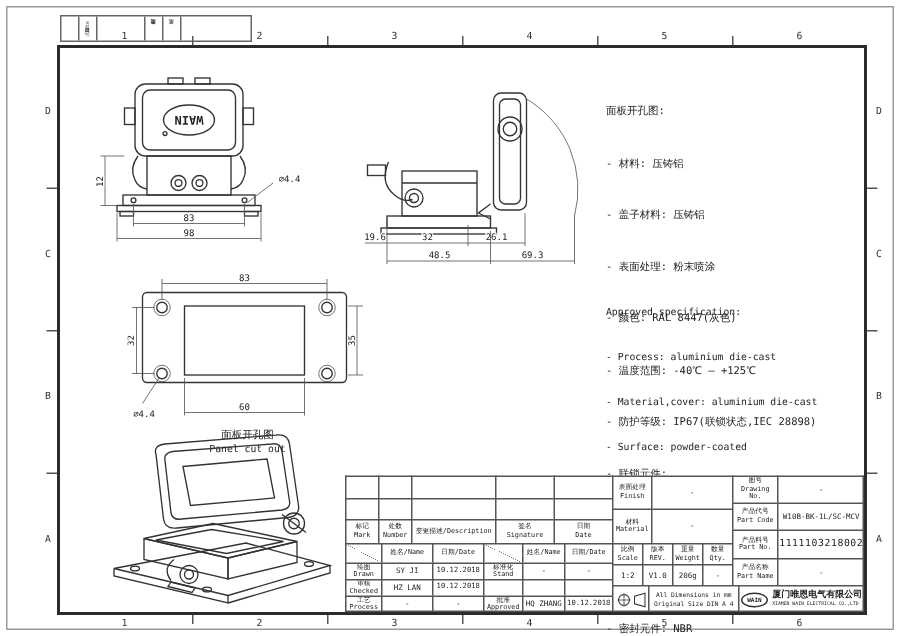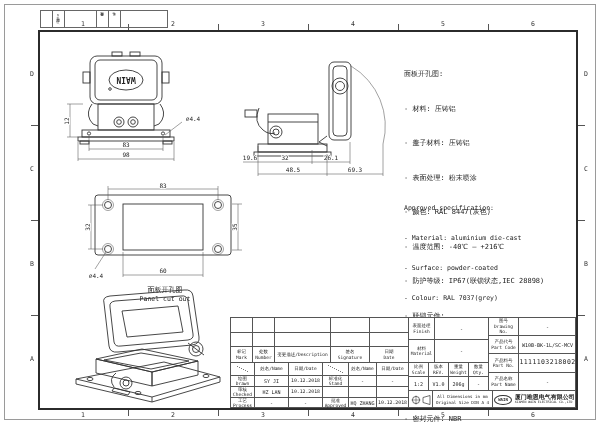--- a/index.html
+++ b/index.html
@@ -100,32 +100,33 @@
       </div>
     <div class="cc" style="width:46px;border-right:none"></div>
   </div>
 
   <div class="spec cn">
     <div>面板开孔图:</div>
     <div>- 材料: 压铸铝</div>
     <div>- 盖子材料: 压铸铝</div>
     <div>- 表面处理: 粉末喷涂</div>
     <div>- 颜色: RAL 8447(灰色)</div>
-    <div>- 温度范围: -40℃ — +216℃</div>
+    <div>- 温度范围: -40℃ — +125℃</div>
     <div>- 防护等级: IP67(联锁状态,IEC 28898)</div>
     <div>- 联锁元件:</div>
     <div>   · 锁扣方式: 金属单扣</div>
     <div>   · 材料: 不锈钢+软胶</div>
     <div>- 密封元件: NBR</div>
     
   </div>
 
   <div class="spec en">
     <div>Approved specification:</div>
-    <div>- Material: aluminium die-cast</div>
+    <div>- Process: aluminium die-cast</div>
+    <div>- Material,cover: aluminium die-cast</div>
     <div>- Surface: powder-coated</div>
     <div>- Colour: RAL 7037(grey)</div>
     <div>- Temperature range: -40℃ — +125℃</div>
     <div>- Degree of protection: IP67</div>
     
     
     
     
     
   </div>

